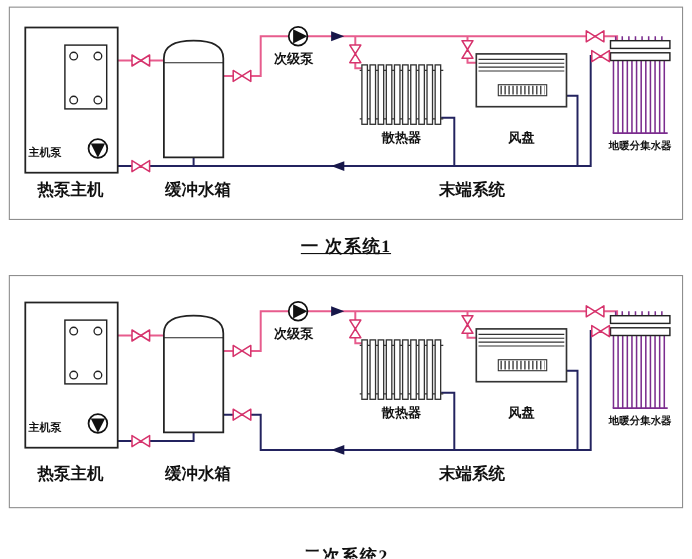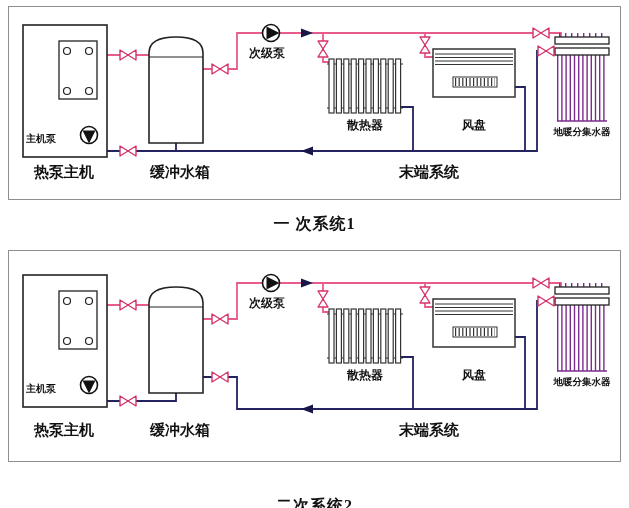--- a/index.html
+++ b/index.html
@@ -112,21 +112,21 @@
     <text class="t t15" x="55" y="170">热泵主机</text>
     <text class="t t15" x="171" y="170">缓冲水箱</text>
     <text class="t t12" x="258" y="50">次级泵</text>
     <text class="t t12" x="356" y="122">散热器</text>
     <text class="t t12" x="465" y="122">风盘</text>
     <text class="t t9" x="573" y="128">地暖分集水器</text>
     <text class="t t15" x="420" y="170">末端系统</text>
   </svg>
 </div>
 
-<div class="title" style="top:214px;">一 次系统1</div>
+<div class="title" style="top:214px;text-decoration:underline;">一 次系统1</div>
 
 <div class="dbox" style="top:250px;height:210px;">
   <svg width="611" height="208" viewBox="0 0 611 208">
 
     <g fill="none" stroke-width="1.8" stroke="#e75c8d">
       <path d="M98,54 H140 M194,68 H228 V32 H552 V36 M314,32 V61 H320 M416,32 V56 H424"></path>
     </g>
     <g fill="none" stroke-width="1.8" stroke="#23235f">
       <path d="M392,106 H404 V158 M506,86 H516 V158 M546,50 H528 V158 H228 V126 H194 M98,150 H167 V142"></path>
     </g>

